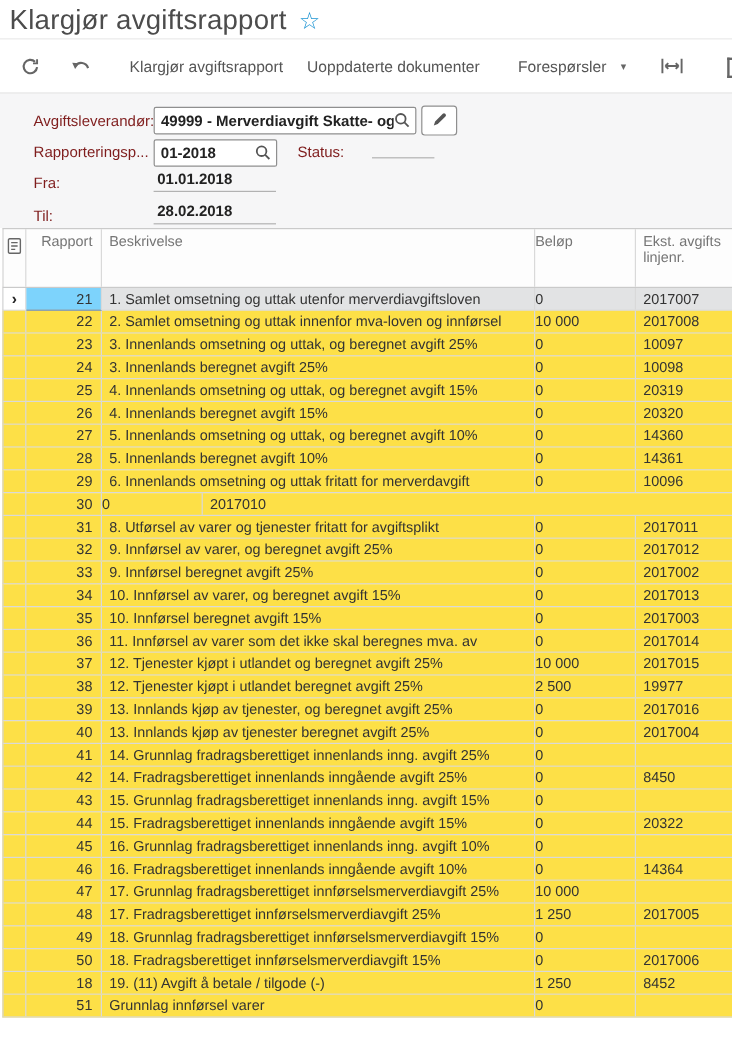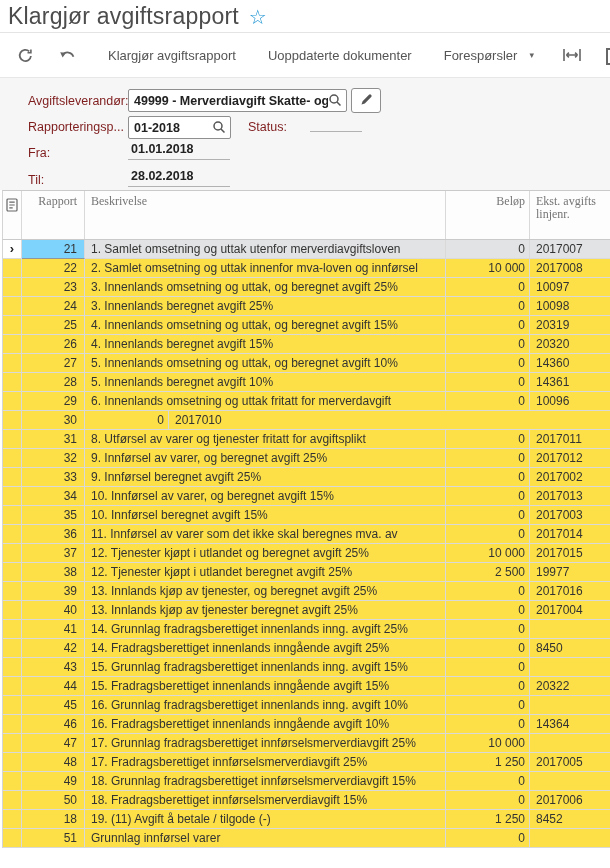--- a/index.html
+++ b/index.html
@@ -16,21 +16,21 @@
   
   .toolbar { height:44px; display:flex; align-items:center; background:#fff; }
   .icon-btn { background:none; border:none; color:#666; cursor:pointer; display:flex;
     align-items:center; justify-content:center; padding:4px; }
   .icon-btn svg { display:block; }
   .tb-refresh { margin-left:13px; }
   .tb-undo { margin-left:17px; }
   .text-btn { background:none; border:none; font-family:inherit; font-size:13px; color:#555;
     cursor:pointer; display:flex; align-items:center; }
   .tb-prepare { margin-left:28px; }
-  .tb-unreleased { margin-left:32px; }
+  .tb-unreleased { margin-left:20px; }
   .tb-inquiries { margin-left:32px; }
   .caret { font-size:9px; color:#666; margin-left:12px; }
   .tb-fit { margin-left:24px; }
   .cut-icon { position:absolute; right:0; top:48px; width:4px; height:17px;
     border-left:2px solid #666; border-top:2px solid #666; border-bottom:2px solid #666; }
 
   
   .form-area { position:relative; height:113px; background:#f6f6f7; border-top:1px solid #e7e7e7; }
   .f-label { position:absolute; font-size:12.5px; color:#7f1d1d; white-space:nowrap; }
   .box-input { position:absolute; height:23px; border:1px solid #8f8f8f; border-radius:2px;
@@ -41,28 +41,28 @@
     border:1px solid #8f8f8f; border-radius:3px; background:#fff; cursor:pointer;
     display:flex; align-items:center; justify-content:center; }
   .u-field { position:absolute; border-bottom:1px solid #b2b2b2; font-size:12.5px;
     font-weight:bold; color:#222; height:18px; }
   .u-input { position:absolute; border:none; border-bottom:1px solid #b2b2b2; background:transparent;
     font-family:inherit; font-size:12.5px; height:18px; }
 
   
   .grid { position:absolute; left:2px; top:190px; width:608px; font-size:12px; color:#333; }
   .g-header { display:flex; height:50px; background:#fdfdfd; border-top:1px solid #cacaca;
-    border-bottom:1px solid #cacaca; border-left:1px solid #d4d4d4; color:#757575; font-size:12px;font-family:Liberation Serif, serif; }
+    border-bottom:1px solid #cacaca; border-left:1px solid #d4d4d4; color:#757575; font-size:12px; }
   .g-header .cell { padding-top:3px; }
   .row { display:flex; height:19px; line-height:18px; border-left:1px solid #d4d4d4; background:#fde047; }
   .cell { border-right:1px solid #d9d9d9; overflow:hidden; white-space:nowrap; }
   .c0 { width:19px; display:flex; align-items:flex-start; justify-content:center; }
   .c1 { width:63px; text-align:right; padding-right:7px; }
   .c2 { width:361px; padding-left:6px; }
-  .c3 { width:84px; text-align:right; padding-right:4px; }
+  .c3 { width:84px; text-align:left; padding-right:4px; }
   .c4 { flex:1; padding-left:6px; border-right:none; }
   .row .cell { border-bottom:1px solid #d9d9d9; border-bottom-width:0; }
   .row { border-bottom:1px solid #d9d9d9; }
   .g-header .c4 { line-height:13px; padding-top:4px; }
   .row.selected { background:#e2e3e4; }
   .row.selected .c0 { background:#fff; }
   .row.selected .c1 { background:#7dd3fc; border-bottom:1px solid #90969b; margin-bottom:-1px; }
   .row-chevron { font-size:13px; font-weight:bold; color:#222; line-height:17px; }
   .hdr-icon { margin-top:4px; }
 </style>

